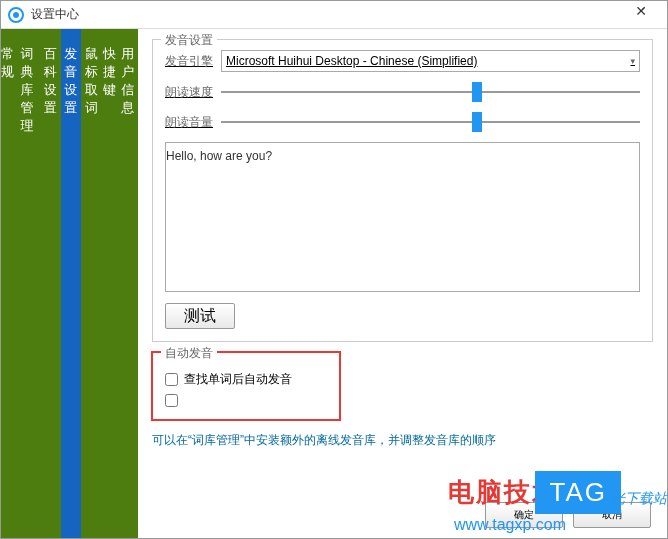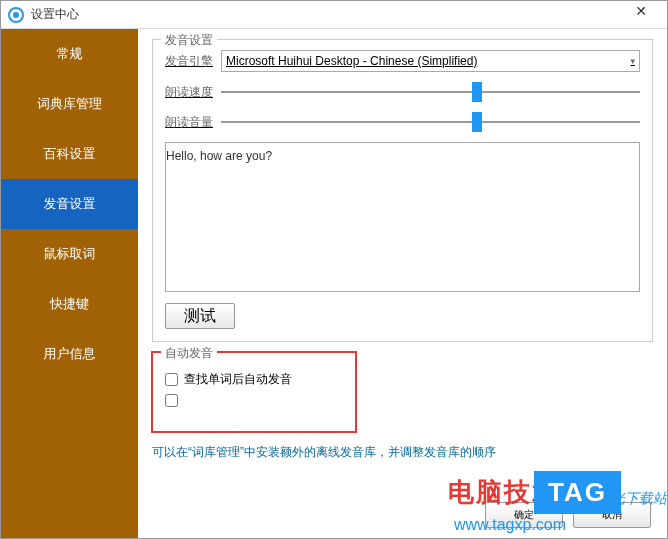--- a/index.html
+++ b/index.html
@@ -3,44 +3,44 @@
 <meta charset="utf-8">
 <style>
 * { box-sizing: border-box; margin: 0; padding: 0; }
 body { font-family: "Microsoft YaHei", sans-serif; font-size: 12px; background: #fff; width: 668px; height: 539px; overflow: hidden; }
 .window { width: 668px; height: 539px; border: 1px solid #999; display: flex; flex-direction: column; }
 .titlebar { height: 28px; background: #fff; border-bottom: 1px solid #ddd; display: flex; align-items: center; padding: 0 6px; }
 .titlebar .icon-wrap { width: 18px; height: 18px; margin-right: 6px; display: flex; align-items: center; justify-content: center; }
 .titlebar .title { flex: 1; font-size: 12px; color: #333; }
 .titlebar .close { width: 40px; text-align: center; font-size: 14px; color: #333; cursor: pointer; align-self: flex-start; padding-top: 2px; }
 .body { flex: 1; display: flex; position: relative; }
-.sidebar { width: 137px; background: #a16207; display: flex; flex-direction: column; }
+.sidebar { width: 137px; background: #4d7c0f; display: flex; flex-direction: row; }
 .sidebar-item { color: #fff; text-align: center; padding: 16px 0; font-size: 13px; cursor: pointer; }
 .sidebar-item.active { background: #1565c0; }
 .main { flex: 1; background: #fff; padding: 10px 14px 0 14px; position: relative; }
 .fieldset { border: 1px solid #ccc; padding: 10px 12px 12px 12px; margin-bottom: 10px; position: relative; }
 .fieldset-legend { position: absolute; top: -8px; left: 8px; background: #fff; padding: 0 4px; font-size: 12px; color: #666; }
 .row { display: flex; align-items: center; margin-bottom: 10px; text-decoration: underline; }
 .row-label { width: 56px; color: #666; font-size: 12px; }
 .select { flex: 1; height: 22px; border: 1px solid #aaa; background: #fff; font-size: 12px; padding: 0 4px; display: flex; align-items: center; justify-content: space-between; }
 .select .caret { font-size: 9px; color: #666; }
 .slider { flex: 1; height: 20px; position: relative; display: flex; align-items: center; }
 .slider-track { height: 2px; background: #999; width: 100%; }
 .slider-thumb { position: absolute; width: 10px; height: 20px; background: #2196f3; top: 0; }
 .textarea { width: 100%; height: 150px; border: 1px solid #aaa; padding: 6px 0; font-size: 12px; color: #333; resize: none; font-family: inherit; }
 .test-btn { height: 26px; width: 70px; border: 1px solid #999; background: linear-gradient(#fff,#e8e8e8); font-size: 16px; cursor: pointer; border-radius: 2px; margin-top: 8px; }
-.auto-fieldset { border: 1px solid #ccc; padding: 12px 12px 24px 12px; position: relative; width: 204px; outline: 2px solid #e53935; outline-offset: -1px; }
+.auto-fieldset { border: 1px solid #ccc; padding: 12px 12px 12px 12px; position: relative; width: 188px; outline: 2px solid #e53935; outline-offset: -1px; }
 .check-row { display: flex; align-items: center; margin-top: 6px; }
 .check-row input { margin-right: 6px; }
 .hint { color: #0369a1; font-size: 12px; margin-top: 12px; }
 .footer-btns { position: absolute; right: 16px; bottom: 10px; display: flex; gap: 10px; }
 .footer-btn { height: 26px; width: 78px; border: 1px solid #999; background: linear-gradient(#fff,#e8e8e8); font-size: 10px; cursor: pointer; border-radius: 2px; margin-top: 19px; }
 .watermark1 { position: absolute; left: 310px; bottom: 28px; font-size: 26px; color: #e53935; font-weight: bold; letter-spacing: 2px; pointer-events: none; }
 .watermark1b { position: absolute; left: 316px; bottom: 4px; font-size: 16px; color: #2196f3; pointer-events: none; }
-.watermark-tag { position: absolute; right: 46px; bottom: 24px; background: #2196f3; color: #fff; font-size: 26px; font-weight: bold; padding: 6px 14px; letter-spacing: 2px; pointer-events: none; }
+.watermark-tag { position: absolute; right: 46px; bottom: 24px; background: #2196f3; color: #fff; font-size: 26px; font-weight: normal; padding: 6px 14px; letter-spacing: 2px; pointer-events: none; }
 .watermark-side { position: absolute; right: 0px; bottom: 30px; font-size: 14px; color: #2196f3; font-style: italic; pointer-events: none; }
 </style>
 </head>
 <body>
 
 <div class="window">
   <div class="titlebar">
     <span class="icon-wrap">
       <svg width="16" height="16" viewBox="0 0 16 16">
           <circle cx="8" cy="8" r="7" fill="#fff" stroke="#2196f3" stroke-width="2"></circle>

